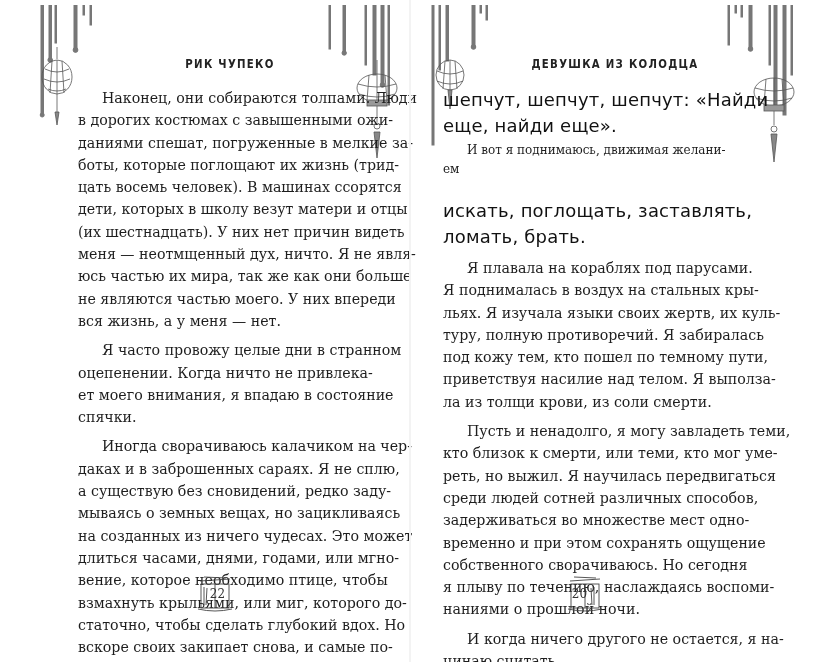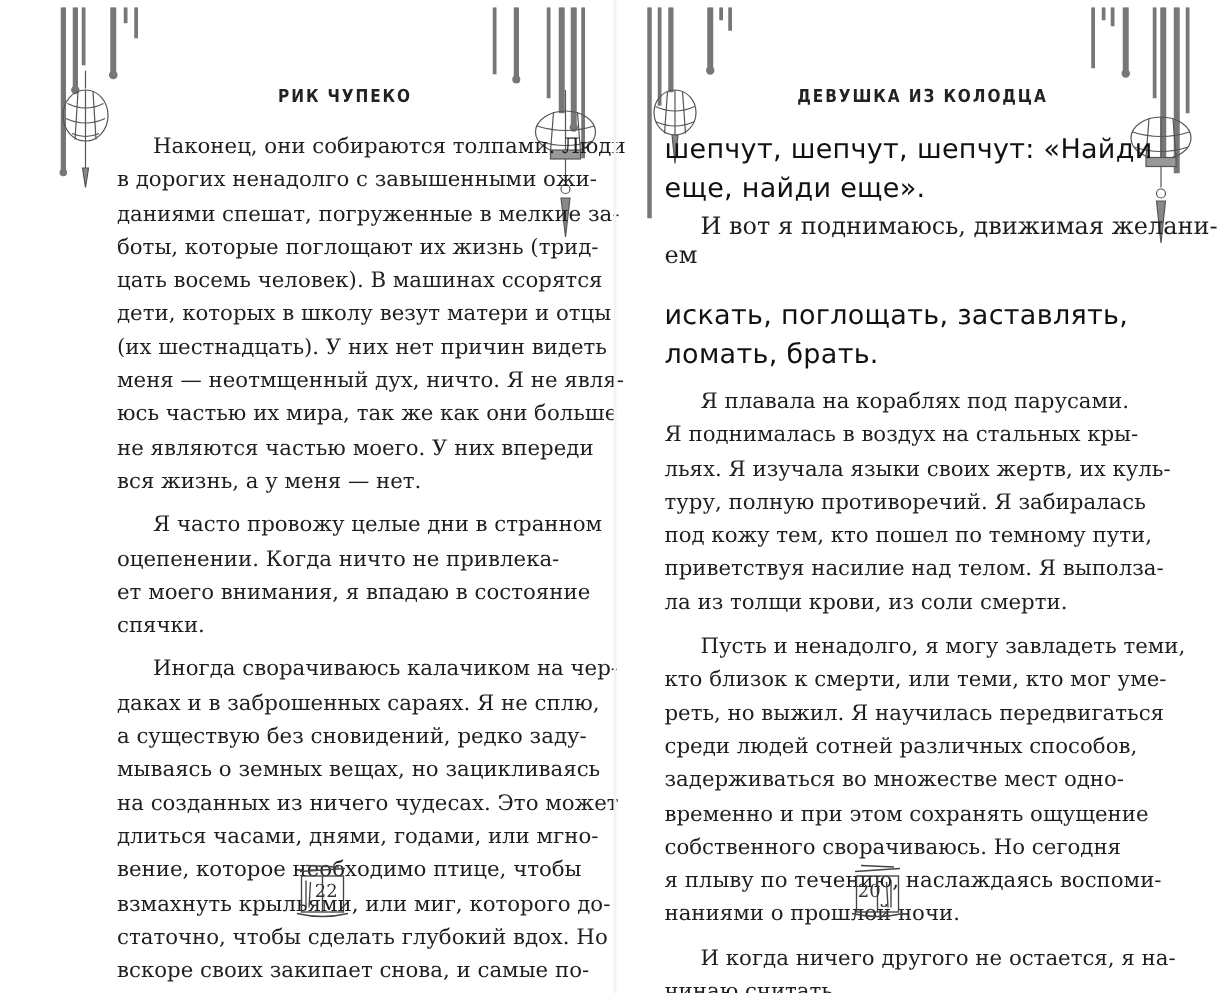--- a/index.html
+++ b/index.html
@@ -28,21 +28,21 @@
 
   .line { display: block; white-space: nowrap; text-align-last: justify; overflow: visible; }
   .line.last { text-align-last: left; }
   .line.indent { text-indent: 24px; }
   .para-gap { display: block; height: 7px; }
 
   .display-line {
     display: block; white-space: nowrap; font-family: "DejaVu Sans", sans-serif;
     font-size: 18px; line-height: 26px; letter-spacing: 0.2px; color: #111;
   }
-  .small-line { display: block; font-size: 16px; line-height: 19px; white-space: nowrap; }
+  .small-line { display: block; font-size: 12px; line-height: 19px; white-space: nowrap; }
   .small-line.indent { text-indent: 24px; }
 
   .folio {
     position: absolute; top: 570px; width: 46px; height: 40px;
   }
   .page.left .folio { left: 192px; }
   .page.right .folio { left: 152px; }
   .folio svg { position: absolute; left: 0; top: 0; }
   .folio .num {
     position: absolute; left: 16px; top: 12px; width: 19px; text-align: center;
@@ -105,21 +105,21 @@
       <line x1="22" y1="46" x2="22" y2="62"></line>
         <circle cx="22" cy="66" r="3"></circle>
       <path d="M19 72 L22 98 L25 72 Z" fill="#888"></path>
     </g>
   </svg>
 
   <div class="running-head">РИК ЧУПЕКО</div>
 
   <div class="body-text" id="left-body">
       <span class="line indent">Наконец, они собираются толпами. Люди</span>
-      <span class="line">в дорогих ненадолго с завышенными ожи-</span>
+      <span class="line">в дорогих костюмах с завышенными ожи-</span>
       <span class="line">даниями спешат, погруженные в мелкие за-</span>
       <span class="line">боты, которые поглощают их жизнь (трид-</span>
       <span class="line">цать восемь человек). В машинах ссорятся</span>
       <span class="line">дети, которых в школу везут матери и отцы</span>
       <span class="line">(их шестнадцать). У них нет причин видеть</span>
       <span class="line">меня — неотмщенный дух, ничто. Я не явля-</span>
       <span class="line">юсь частью их мира, так же как они больше</span>
       <span class="line">не являются частью моего. У них впереди</span>
       <span class="line last">вся жизнь, а у меня — нет.</span>
       <span class="para-gap"></span>

